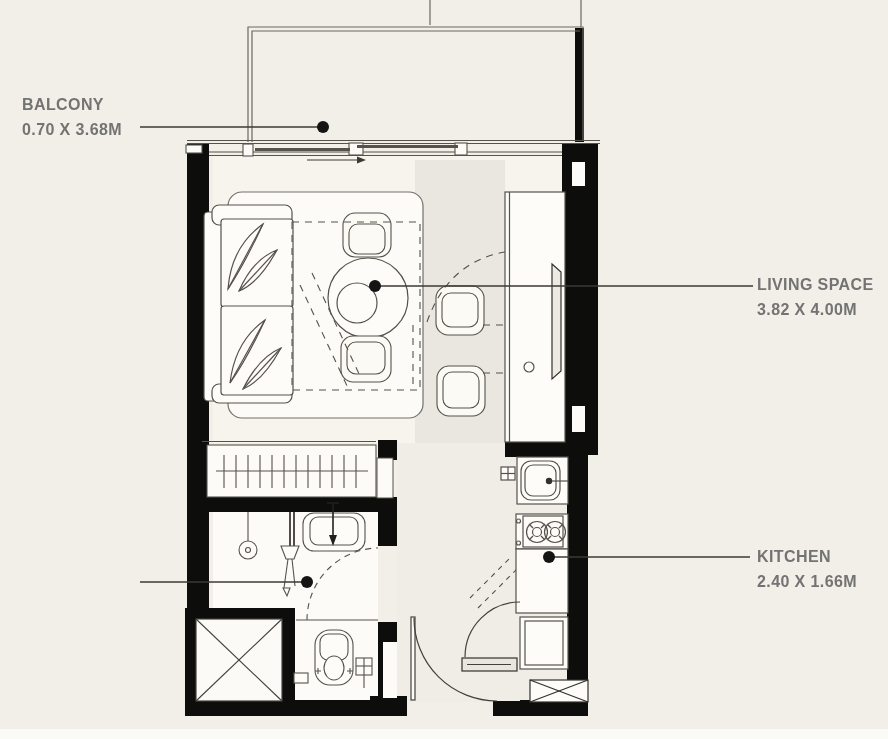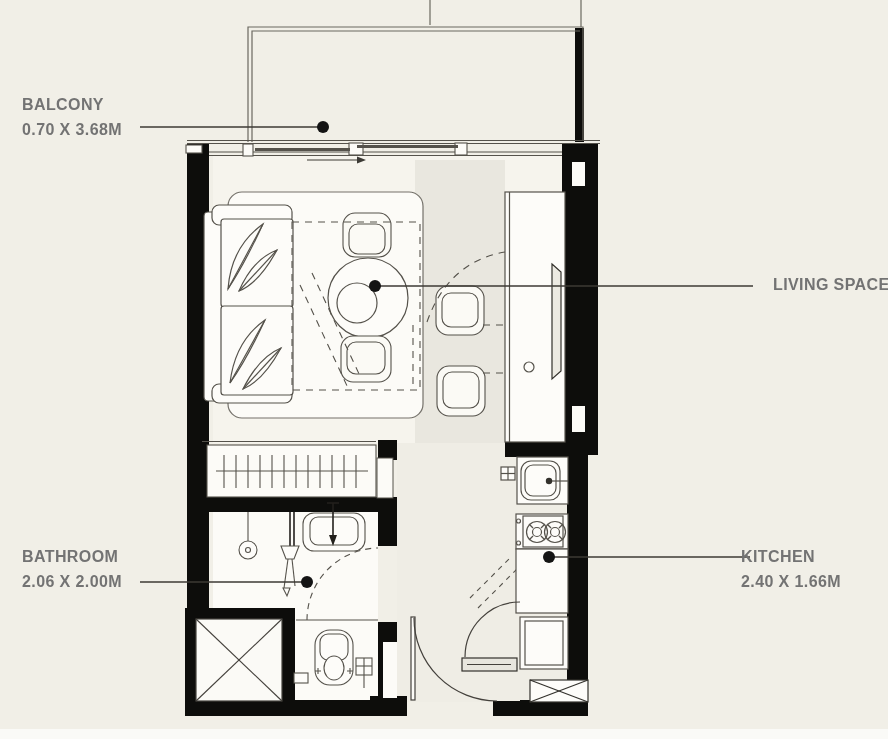--- a/index.html
+++ b/index.html
@@ -275,27 +275,24 @@
   </g>
 
   <rect x="0" y="729" width="888" height="10" fill="#fafaf7"></rect>
 </svg>
 
   <div class="room-label" style="left:22px;top:92px;">
     <span>BALCONY</span>
     <span>0.70 X 3.68M</span>
   </div>
 
-  <div class="room-label" style="left:757px;top:272px;margin-left:16px;">
+  <div class="room-label" style="left:757px;top:272px;">
     <span>LIVING SPACE</span>
+    <span>3.82 X 4.00M</span>
   </div>
 
-  <div class="room-label" style="left:22px;top:544px;">
-    <span>BATHROOM</span>
-    <span>2.06 X 2.00M</span>
-  </div>
-
-  <div class="room-label" style="left:741px;top:544px;">
+
+  <div class="room-label" style="left:757px;top:544px;">
     <span>KITCHEN</span>
     <span>2.40 X 1.66M</span>
   </div>
 
 </div>
 
 </body></html>

